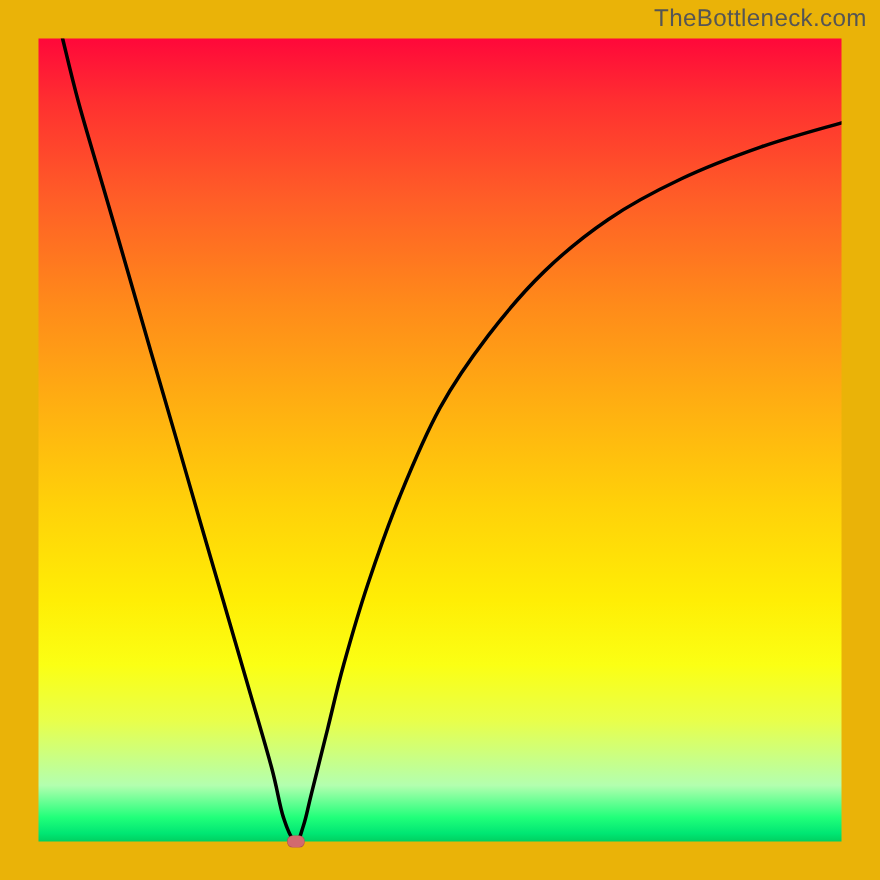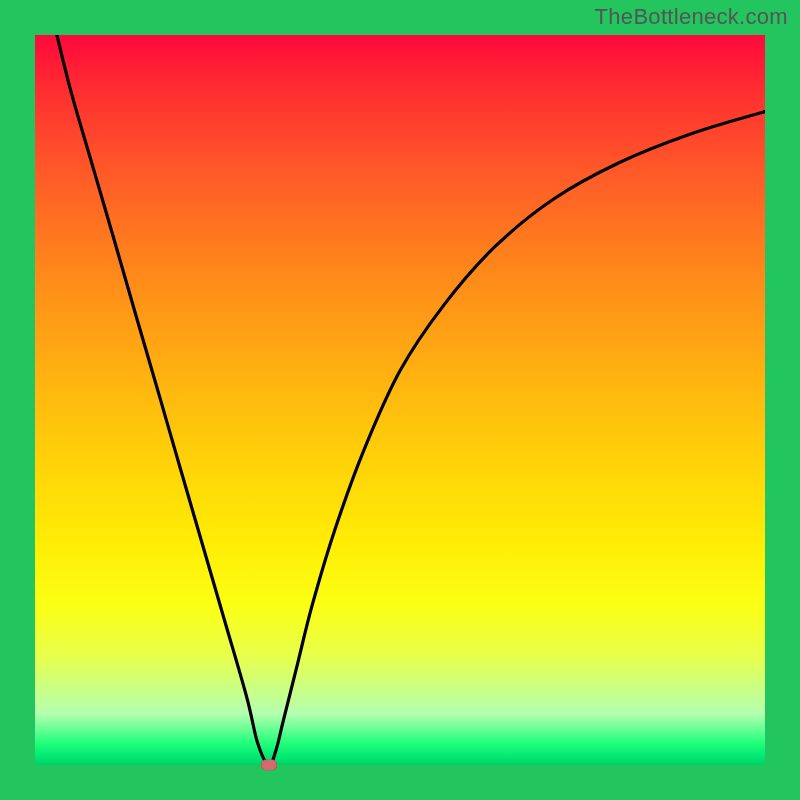--- a/index.html
+++ b/index.html
@@ -7,21 +7,21 @@
     padding: 0;
     background: #fff;
     width: 800px;
     height: 800px;
     overflow: hidden;
     position: relative;
   }
   .container {
     width: 800px;
     height: 800px;
-    background: #22c55e;
+    background: #eab308;
     position: relative;
     text-decoration: underline;
   }
   .watermark {
     position: absolute;
     top: 4px;
     right: 12px;
     color: #555;
     font-family: Arial, Helvetica, sans-serif;
     font-size: 22px;

